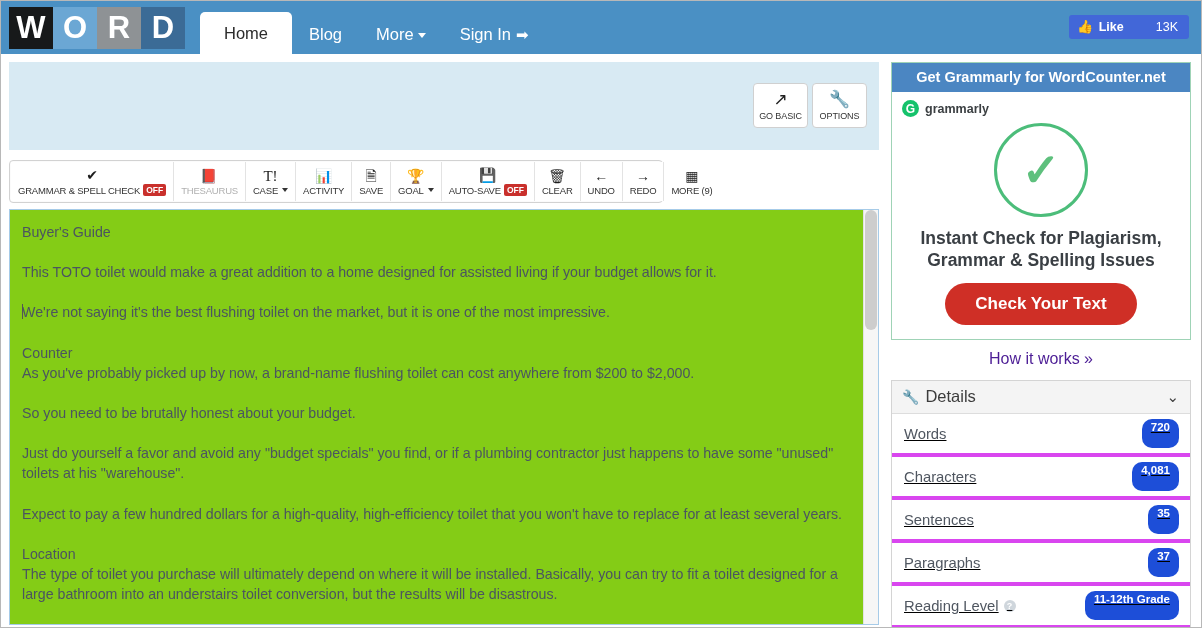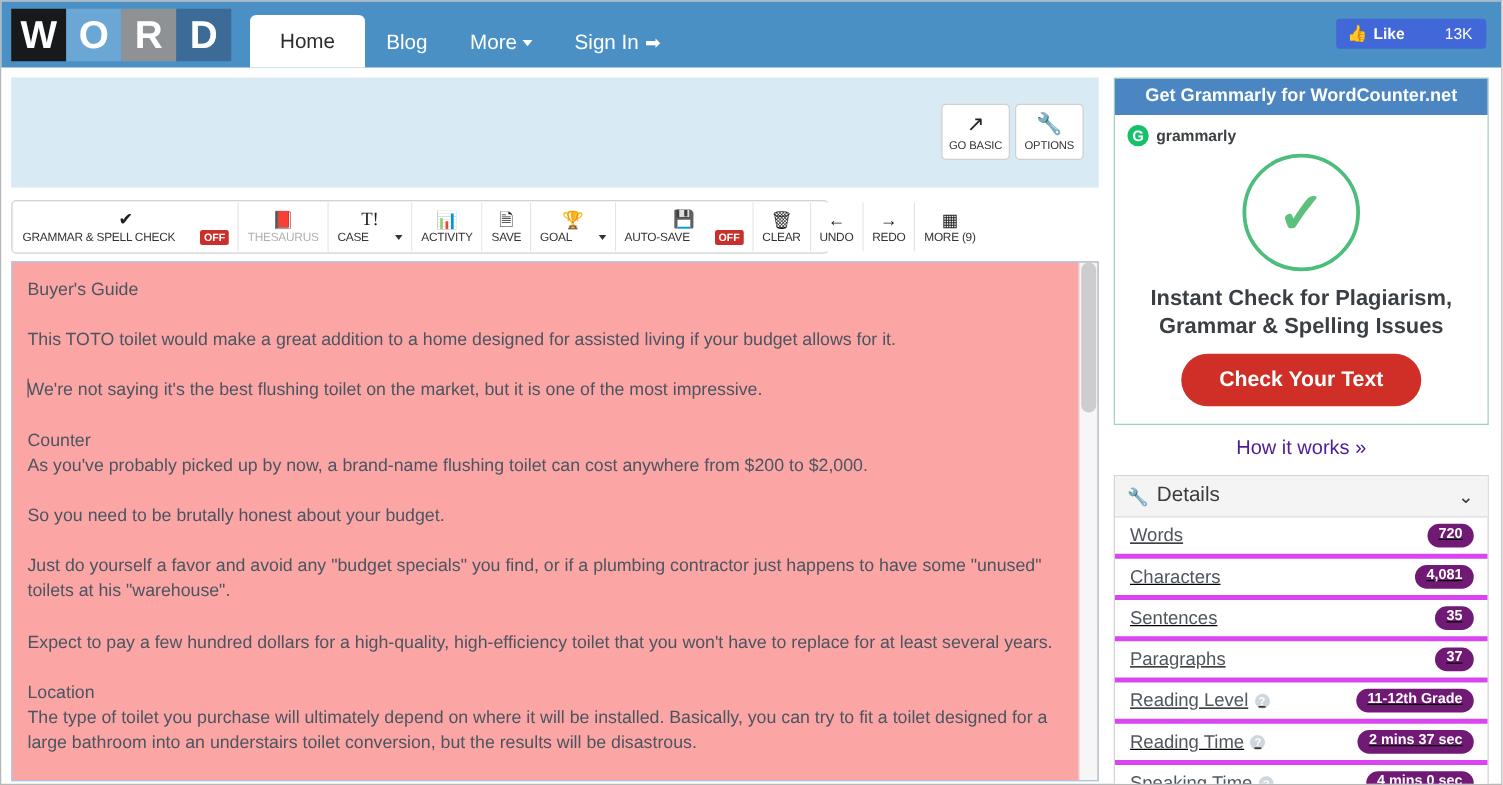--- a/index.html
+++ b/index.html
@@ -103,34 +103,34 @@
     display: flex; flex-direction: column;
     align-items: center; justify-content: center;
     padding: 3px 7px 2px 7px;
     cursor: pointer;
     gap: 2px;
   }
   .tb-btn:last-child { border-right: none; }
   .tb-btn .ic { font-size: 14px; line-height: 14px; color: #1d1d1d; }
   .tb-btn .lb {
     font-size: 9.5px; color: #333; white-space: nowrap;
-    letter-spacing: -0.2px; display: flex; align-items: center; gap: 20px;
+    letter-spacing: -0.2px; display: flex; align-items: center; gap: 3px;
   }
   .tb-btn.disabled .ic, .tb-btn.disabled .lb { color: #b0b0b0; }
   .badge-off {
     background: #c9302c; color: #fff; font-size: 8.5px; font-weight: bold;
     padding: 1px 3px; border-radius: 2px; letter-spacing: 0;
   }
   .mini-caret { display:inline-block;width:0;height:0;border-left:3.5px solid transparent;border-right:3.5px solid transparent;border-top:4.5px solid #333;margin-left:1px;}
 
   
   .editor {
     margin-top: 6px;
     border: 1px solid #a6cbe8;
-    background: #fca5a5;
+    background: #84cc16;
     height: 416px;
     position: relative;
     overflow: hidden;
   }
   .editor-inner {
     padding: 12px 22px 12px 12px;
     font-size: 14.2px; color: #4b5560;
     line-height: 20.2px;
   }
   .editor-inner p { margin: 0 0 20px 0; }
@@ -207,23 +207,23 @@
     min-height: 29.6px;
     text-decoration: underline;
   }
   .det-label { font-size: 14.8px; color: #4f5660; display: flex; align-items: center; gap: 5px; }
   .qmark {
     width: 12px; height: 12px; border-radius: 50%;
     background: #cfd6dc; color: #fff; font-size: 9px; font-weight: bold;
     display: inline-flex; align-items: center; justify-content: center;
   }
   .pill {
-    background: #701a75; color: #fff;
+    background: #1d4ed8; color: #fff;
     border-radius: 10px; font-size: 11.5px; font-weight: bold;
-    padding: 2px 9px 5px 9px; white-space: nowrap;
+    padding: 2px 9px 15px 9px; white-space: nowrap;
   }
   .det-foot {
     display: flex; align-items: center; gap: 6px;
     padding: 6px 11px 7px 12px;
     font-size: 14.5px; color: #3a7bbf;
   }
   .toggle-pill {
     width: 17px; height: 11px; border-radius: 6px;
     background: #3a7bbf; position: relative; display: inline-block;
   }

